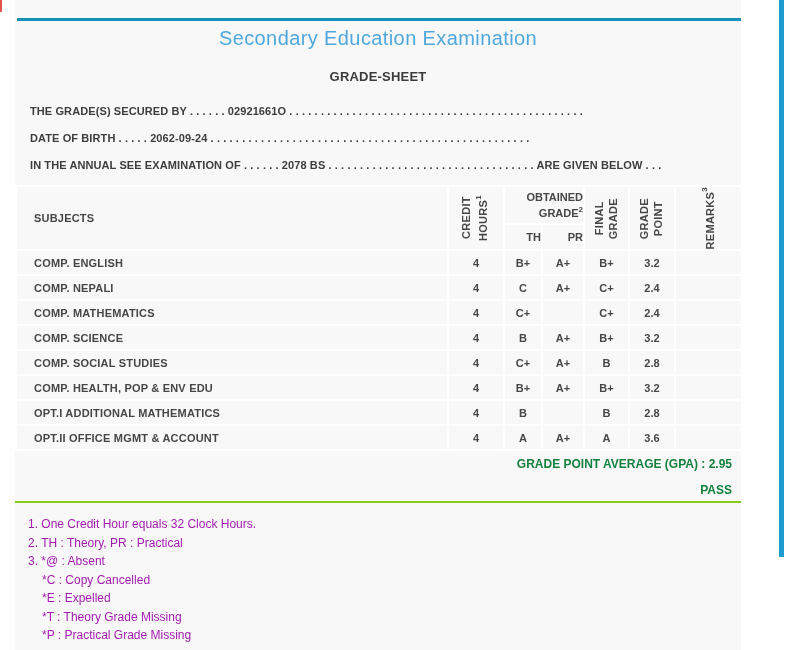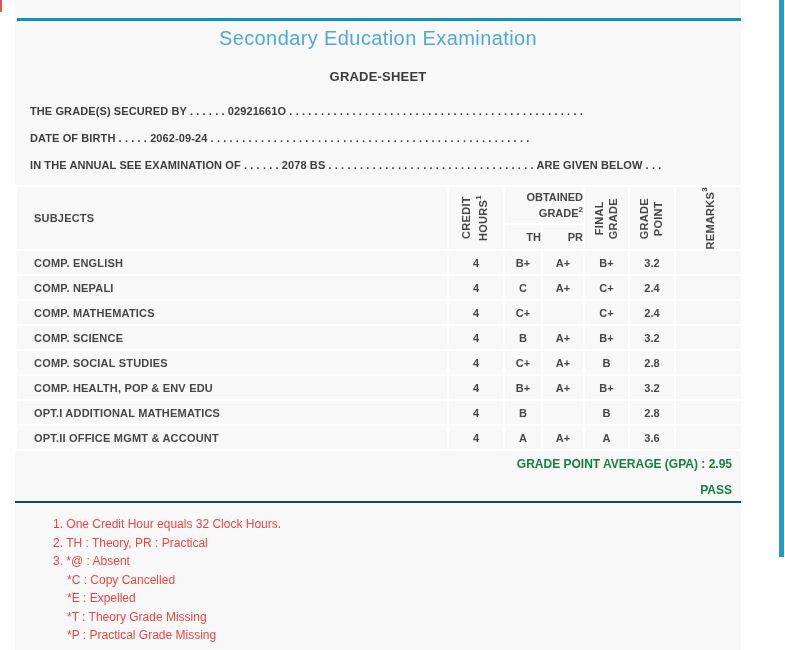--- a/index.html
+++ b/index.html
@@ -29,24 +29,24 @@
   .vert { writing-mode:vertical-rl; transform:rotate(180deg); margin:0 auto;
           font-weight:700; line-height:1.25; text-align:center; letter-spacing:0.3px; }
   .hdr-2line { font-weight:700; text-align:right; line-height:1.3; }
   sup { font-size:8px; }
   td.subj { height:25px; text-align:left; padding-left:17px; font-weight:700; letter-spacing:0.2px; }
   td.ctr { text-align:center; font-weight:700; }
 
   .summary { width:726px; }
   .summary-row { height:26px; line-height:26px; text-align:right; padding-right:9px;
                  font-size:12px; font-weight:700; color:#15803d; }
-  .summary-sep { border-bottom:2px solid #0c4a6e; width:100%; }
+  .summary-sep { border-bottom:2px solid #84cc16; width:100%; }
 
   .notes { padding:12px 0 0 13px; }
-  .note-line { font-size:12px; color:#ef4444; line-height:18.5px; white-space:pre;margin-left:25px; }
+  .note-line { font-size:12px; color:#a21caf; line-height:18.5px; white-space:pre; }
   .note-indent { padding-left:14px; }
 </style>
 </head>
 <body>
 
 <div class="corner-mark"></div>
 <div class="right-accent"></div>
 
 <div class="page">
   <div class="title">Secondary Education Examination</div>

